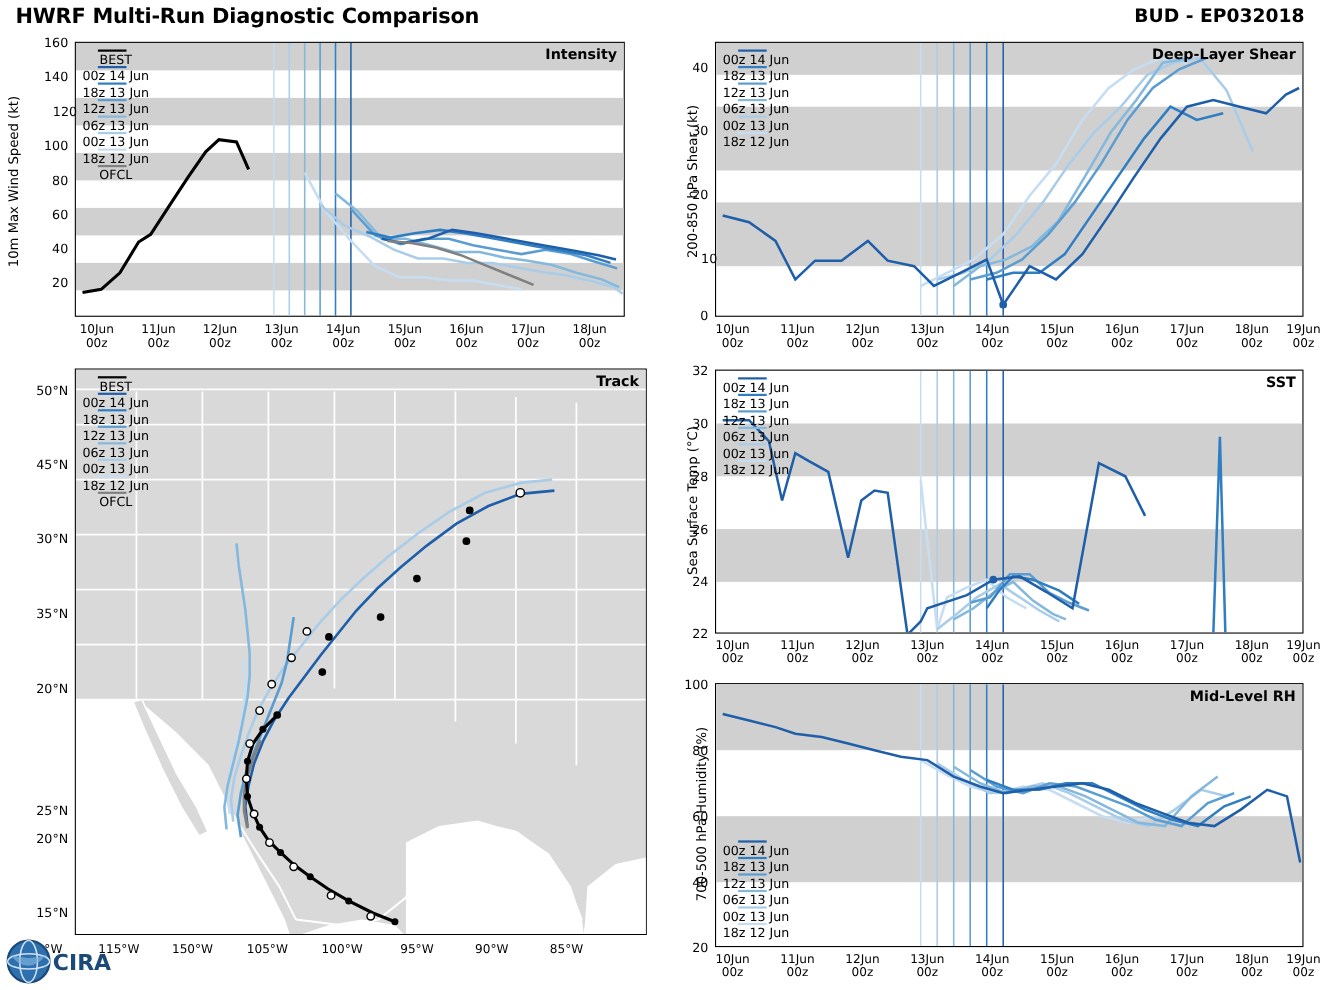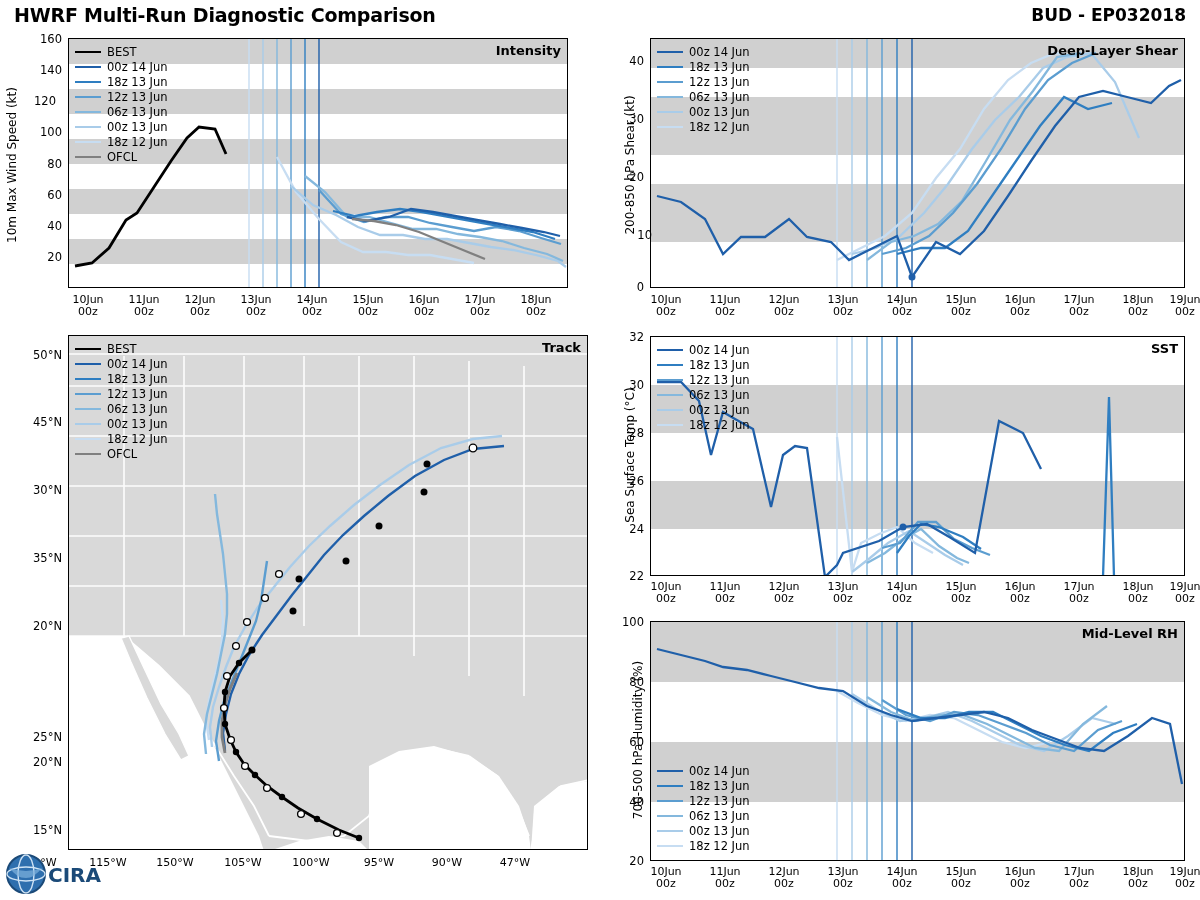--- a/index.html
+++ b/index.html
@@ -13,21 +13,21 @@
   .hdr-right{position:absolute;right:14px;top:3px;font-size:17px;font-weight:bold;color:#000;}
 
   .panel{position:absolute;box-sizing:border-box;}
   .plotbox{position:absolute;border:1px solid #000;box-sizing:border-box;background:#fff;overflow:hidden;}
   .band{position:absolute;left:0;right:0;background:#d0d0d0;}
   .ptitle{position:absolute;right:6px;top:4px;font-size:13px;font-weight:bold;color:#000;z-index:30;}
   .axtitle{position:absolute;font-size:12px;color:#000;transform-origin:center center;white-space:nowrap;}
   .ylab{position:absolute;font-size:11.5px;color:#000;text-align:right;white-space:nowrap;}
   .xlab{position:absolute;font-size:11px;color:#000;text-align:center;white-space:nowrap;line-height:12px;}
   .legend{position:absolute;z-index:40;font-size:11.5px;color:#000;}
-  .legend .row{display:flex;align-items:center;height:14px;margin-bottom:1px;}
+  .legend .row{display:flex;align-items:center;height:14px;margin-bottom:1px;flex-direction:column;}
   .legend .swatch{width:26px;height:0;border-top-width:2.5px;border-top-style:solid;margin-right:6px;}
   .legend .lbl{white-space:nowrap;}
   svg{position:absolute;left:0;top:0;overflow:visible;}
   .mapbg{position:absolute;left:0;top:0;width:100%;height:100%;background:#d9d9d9;}
   .cira{position:absolute;left:6px;bottom:4px;width:108px;height:44px;}
 </style>
 </head>
 <body>
 
 <div class="hdr">
@@ -94,21 +94,21 @@
         </div>
       <div class="row">
           <span class="swatch" style="border-top-color:#808080;"></span>
           <span class="lbl">OFCL</span>
         </div>
     </div>
   </div>
 
   <div class="ylab" style="left:28px;top:4px;width:34px;">160</div>
   <div class="ylab" style="left:28px;top:35px;width:34px;">140</div>
-  <div class="ylab" style="left:28px;top:66px;width:34px;text-align:center;">120</div>
+  <div class="ylab" style="left:36px;top:66px;width:34px;">120</div>
   <div class="ylab" style="left:28px;top:97px;width:34px;">100</div>
   <div class="ylab" style="left:28px;top:129px;width:34px;">80</div>
   <div class="ylab" style="left:28px;top:160px;width:34px;">60</div>
   <div class="ylab" style="left:28px;top:191px;width:34px;">40</div>
   <div class="ylab" style="left:28px;top:222px;width:34px;">20</div>
 
   <div class="xlab" style="left:60px;top:266px;width:56px;"><span>10Jun</span><br><span>00z</span></div>
   <div class="xlab" style="left:116px;top:266px;width:56px;"><span>11Jun</span><br><span>00z</span></div>
   <div class="xlab" style="left:172px;top:266px;width:56px;"><span>12Jun</span><br><span>00z</span></div>
   <div class="xlab" style="left:228px;top:266px;width:56px;"><span>13Jun</span><br><span>00z</span></div>
@@ -436,21 +436,21 @@
   <div class="ylab" style="left:18px;top:425px;width:44px;text-align:right;">20°N</div>
   <div class="ylab" style="left:18px;top:493px;width:44px;">15°N</div>
 
   <div class="xlab" style="left:8px;top:527px;width:60px;">120°W</div>
   <div class="xlab" style="left:78px;top:527px;width:60px;">115°W</div>
   <div class="xlab" style="left:145px;top:527px;width:60px;">150°W</div>
   <div class="xlab" style="left:213px;top:527px;width:60px;">105°W</div>
   <div class="xlab" style="left:281px;top:527px;width:60px;">100°W</div>
   <div class="xlab" style="left:349px;top:527px;width:60px;">95°W</div>
   <div class="xlab" style="left:417px;top:527px;width:60px;">90°W</div>
-  <div class="xlab" style="left:485px;top:527px;width:60px;">47°W</div>
+  <div class="xlab" style="left:485px;top:527px;width:60px;">85°W</div>
 </div>
 
 <div class="cira">
   <svg width="108" height="44" viewBox="0 0 108 44">
     <circle cx="20" cy="22" r="19" fill="#2e6fae"></circle>
     <circle cx="20" cy="22" r="19" fill="none" stroke="#1b4a78" stroke-width="2"></circle>
     <ellipse cx="20" cy="22" rx="19" ry="7" fill="none" stroke="#cfe3f5" stroke-width="1.4"></ellipse>
     <ellipse cx="20" cy="22" rx="8" ry="19" fill="none" stroke="#cfe3f5" stroke-width="1.4"></ellipse>
     <path d="M4,16 q16,6 32,0 q-8,10 -16,10 q-10,0 -16,-10z" fill="#7fb2dd" opacity="0.7"></path>
     <text x="42" y="30" font-family="DejaVu Sans, sans-serif" font-size="20" font-weight="bold" fill="#1b4a78">CIRA</text>

